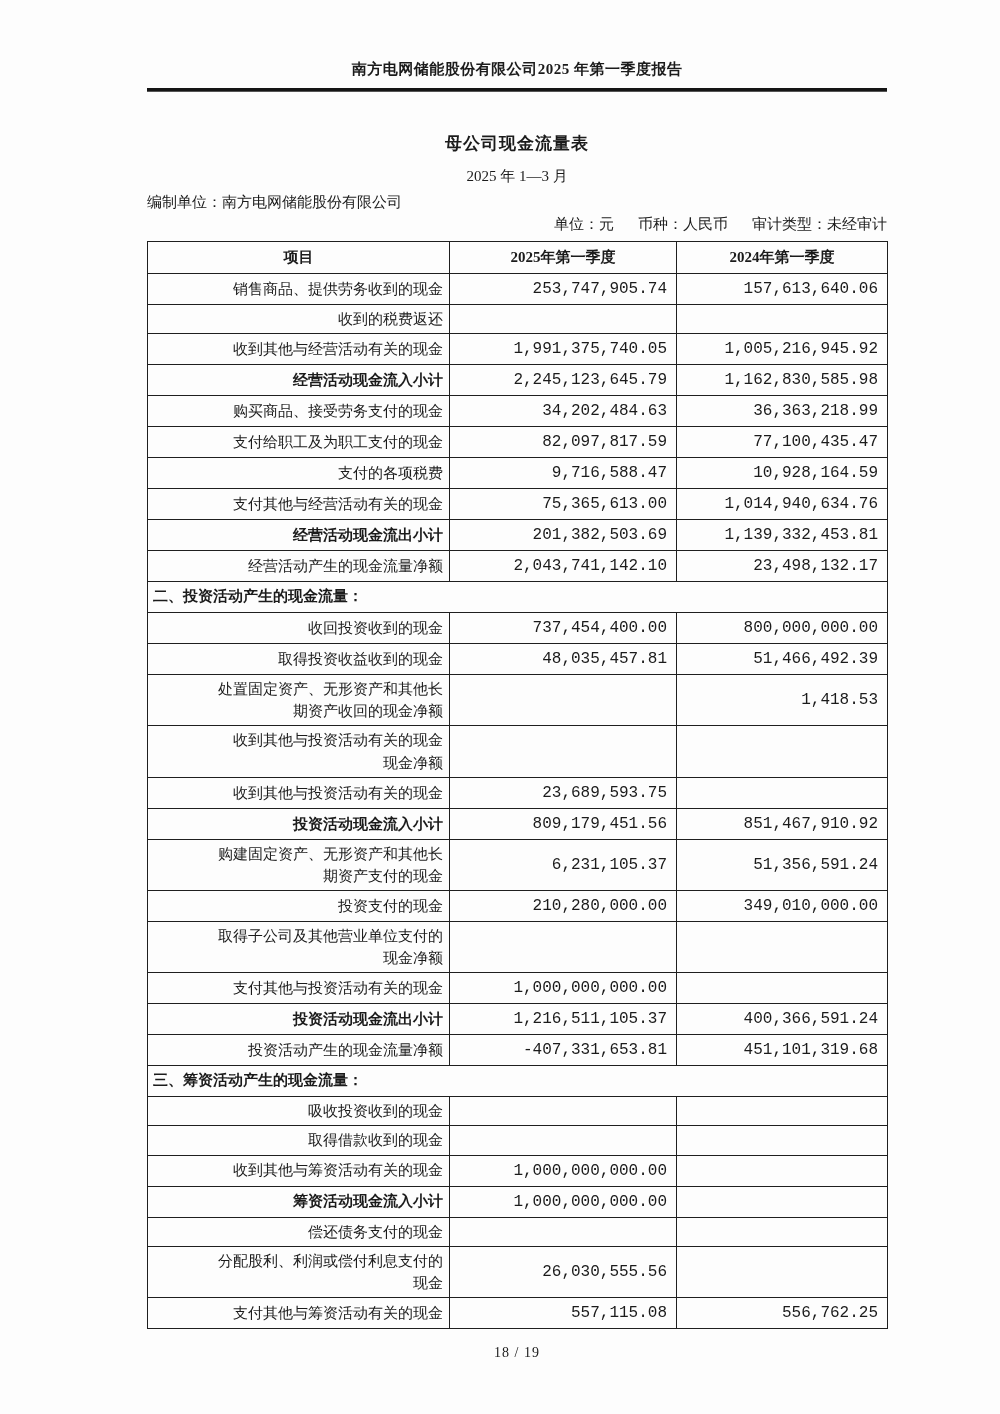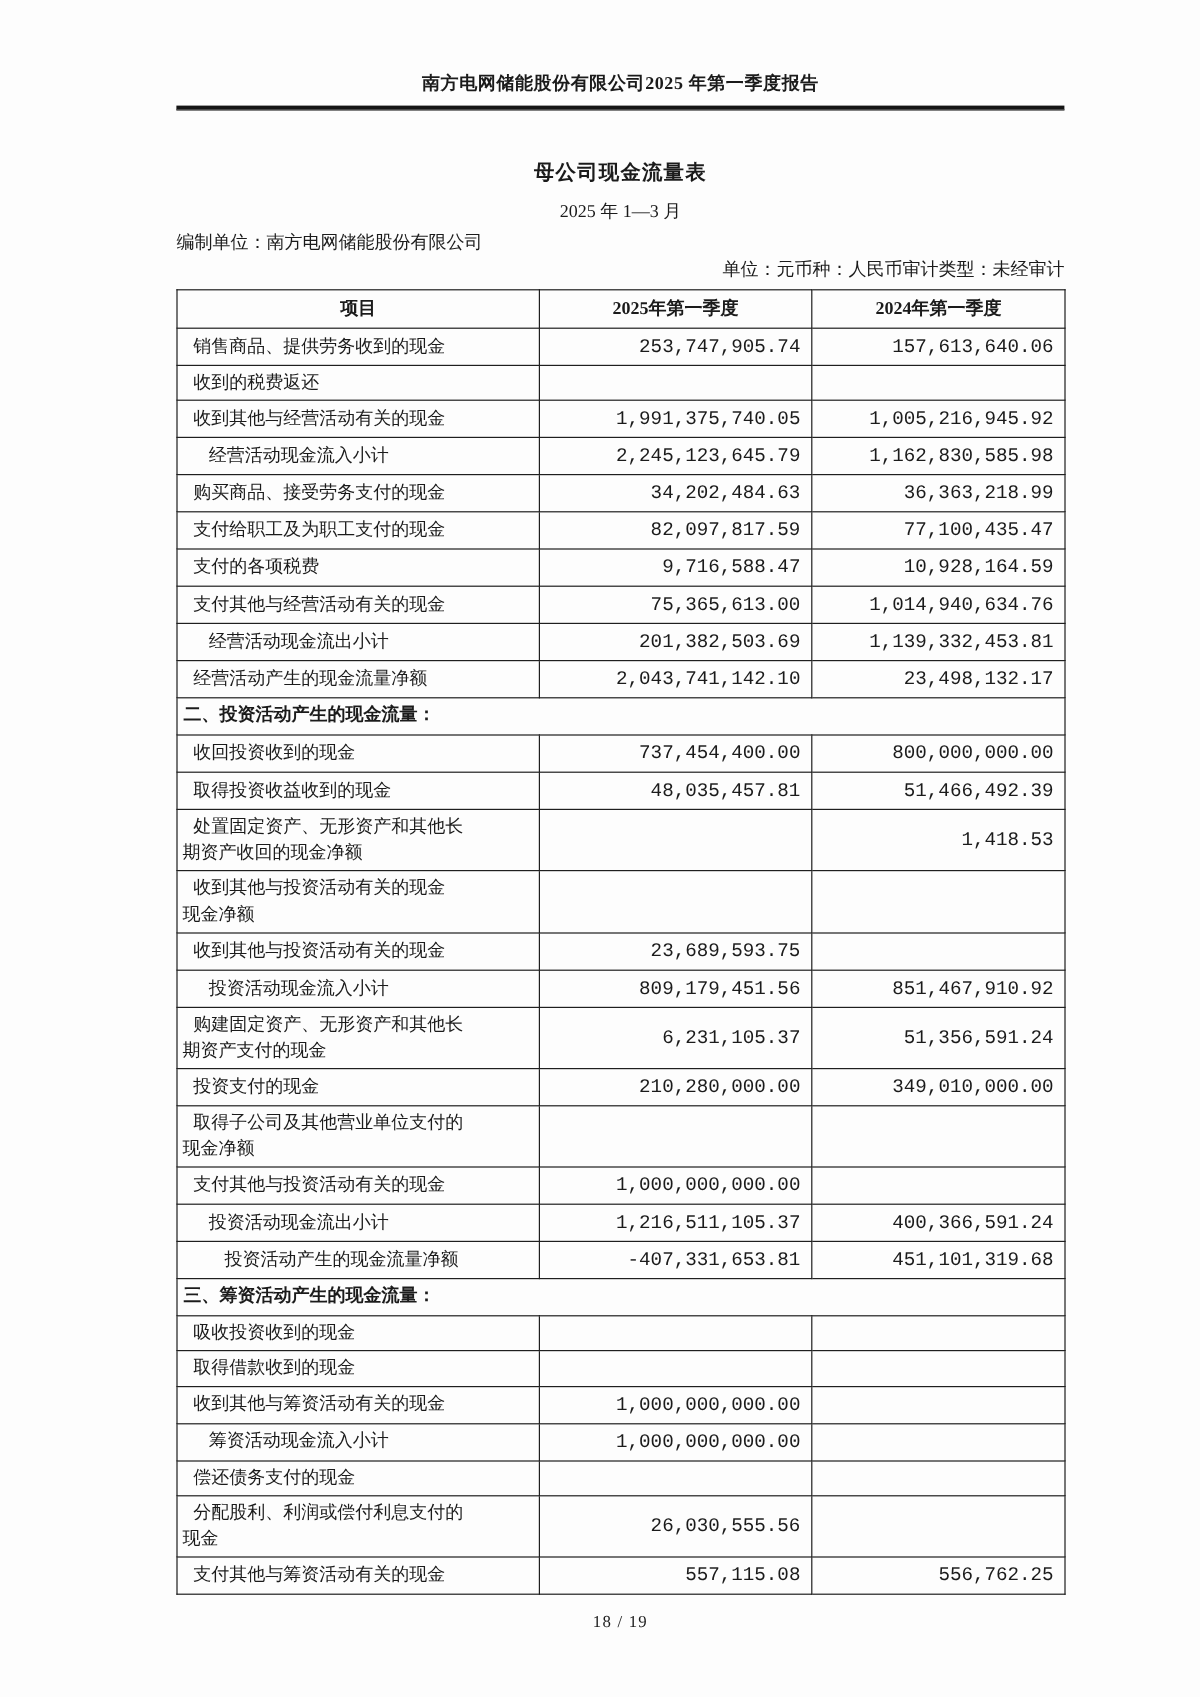--- a/index.html
+++ b/index.html
@@ -43,20 +43,21 @@
   .prepared-line {
     margin-top: 7px;
     font-size: 15px;
     text-align: left;
   }
   .meta-line {
     margin-top: 3px;
     font-size: 15px;
     display: flex;
     justify-content: flex-end;
+    gap: 24px;
   }
 
   table.cashflow {
     margin-top: 7px;
     width: 740px;
     border-collapse: collapse;
     table-layout: fixed;
     font-size: 15px;
   }
   .cashflow col.col-item  { width: 302px; }
@@ -66,34 +67,34 @@
     border: 1px solid #1f1f1f;
     vertical-align: middle;
   }
   .cashflow th {
     font-weight: bold;
     padding: 6px 4px;
     text-align: center;
     font-size: 15px;
   }
   .c-label {
-    text-align: left;
+    text-align: right;
     padding: 3px 6px 3px 4px;
     line-height: 1.48;
     white-space: pre-line;
   }
   .c-num {
     text-align: right;
     padding: 3px 9px 3px 4px;
     font-family: Liberation Mono, monospace;
     font-size: 16px;
     line-height: 1.5;
   }
   .r-item .c-label     { text-indent: 9px; }
-  .r-subtotal .c-label { text-indent: 22px; }
+  .r-subtotal .c-label { text-indent: 22px; font-weight: bold; }
   .r-net2 .c-label     { text-indent: 35px; }
   .r-section td {
     font-weight: bold;
     padding: 4px 4px 4px 5px;
     line-height: 1.45;
   }
   .cashflow tr { height: 28px; }
 
   .page-footer {
     margin-top: 16px;

